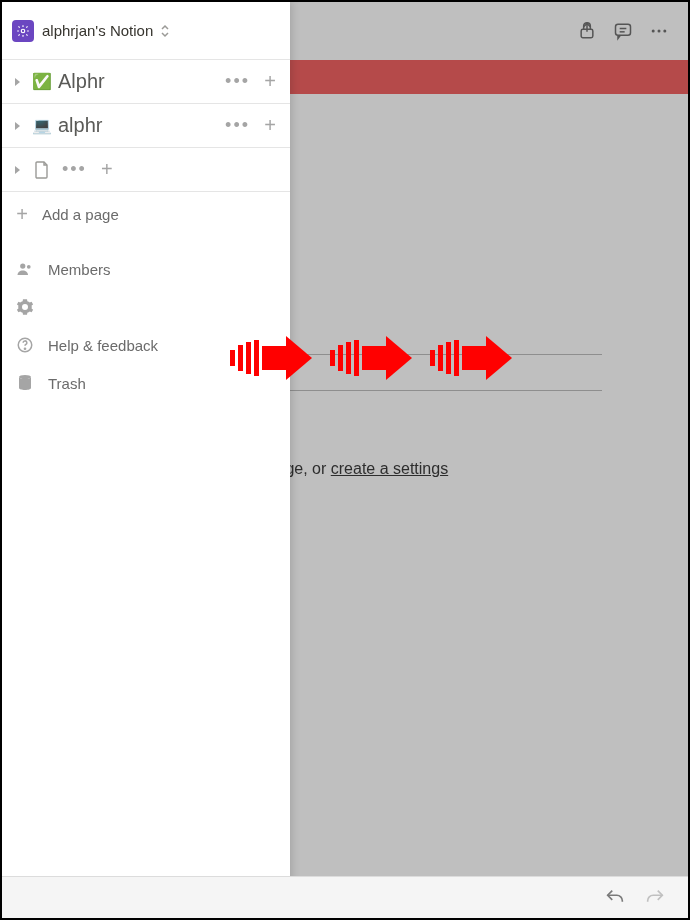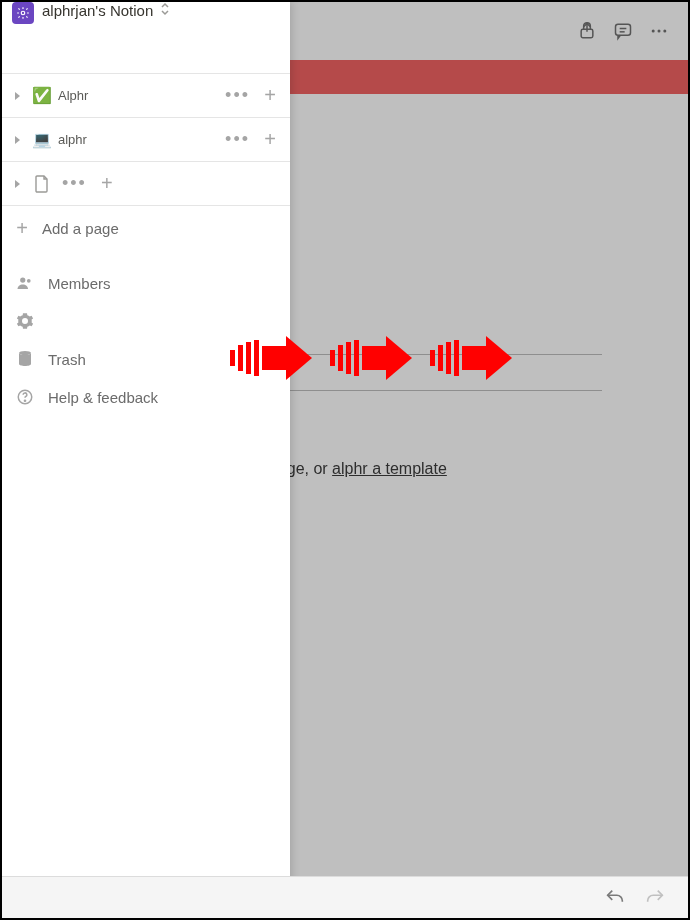--- a/index.html
+++ b/index.html
@@ -18,29 +18,29 @@
   
   .main{position:absolute;inset:0;background:var(--main-bg);}
   .topbar{position:absolute;top:0;left:0;right:0;height:58px;background:var(--main-bg);display:flex;align-items:center;justify-content:flex-end;gap:14px;padding-right:18px;}
   .topbar .ico{width:22px;height:22px;display:flex;align-items:center;justify-content:center;color:#555;}
   .banner{position:absolute;top:58px;left:0;right:0;height:34px;background:var(--banner);}
   .content-text{position:absolute;top:458px;left:0;right:0;text-align:center;color:#2d2d2d;font-family:Georgia,serif;font-size:16px;}
   .content-text a{color:#2d2d2d;text-decoration:underline;}
   .divider-line{position:absolute;left:288px;right:86px;height:1px;background:#8e8e8e;}
   
   .sidebar{position:absolute;top:0;left:0;width:288px;height:100%;background:var(--sidebar-bg);box-shadow:2px 0 8px rgba(0,0,0,0.15);display:flex;flex-direction:column;}
-  .ws-header{height:72px;display:flex;align-items:flex-start;padding:0 10px;border-bottom:1px solid var(--border);}
+  .ws-header{height:58px;display:flex;align-items:center;padding:0 10px;border-bottom:1px solid var(--border);}
   .ws-icon{width:22px;height:22px;border-radius:4px;background:#6b46c1;display:flex;align-items:center;justify-content:center;margin-right:8px;flex-shrink:0;}
   .ws-name{font-size:15px;color:var(--text);font-weight:500;}
   .ws-switch{margin-left:6px;color:var(--muted);display:flex;}
   .page-list{}
   .page-item{height:44px;display:flex;align-items:center;padding:0 10px;border-bottom:1px solid var(--border);gap:6px;}
   .page-item .caret{width:14px;color:var(--icon-muted);display:flex;align-items:center;}
   .page-item .picon{width:20px;height:20px;display:flex;align-items:center;justify-content:center;font-size:16px;}
-  .page-item .plabel{flex:1;font-size:13px;color:#5a5a57;}
+  .page-item .plabel{flex:1;font-size:20px;color:#5a5a57;}
   .page-item .dots{color:var(--icon-muted);font-size:18px;letter-spacing:2px;padding:0 4px;}
   .page-item .plus{color:var(--icon-muted);font-size:20px;font-weight:300;width:20px;text-align:center;}
   .add-page{height:44px;display:flex;align-items:center;padding:0 10px;gap:10px;color:#6b6b6b;font-size:15px;}
   .add-page .plus{color:var(--icon-muted);font-size:20px;width:20px;text-align:center;}
   .menu{padding:14px 0;}
   .menu-item{height:38px;display:flex;align-items:center;padding:0 14px;gap:14px;color:#6b6b6b;font-size:15px;}
   .menu-item .mico{width:18px;height:18px;display:flex;align-items:center;justify-content:center;color:var(--icon-muted);}
   
   .bottom-bar{position:absolute;bottom:0;left:0;right:0;height:42px;background:#f5f5f5;border-top:1px solid #dcdcdc;display:flex;align-items:center;justify-content:flex-end;gap:18px;padding-right:22px;}
   .bottom-bar .bico{color:#7a7a7a;}
@@ -86,21 +86,21 @@
             <circle cx="5" cy="12" r="1.8"></circle>
             <circle cx="12" cy="12" r="1.8"></circle>
             <circle cx="19" cy="12" r="1.8"></circle>
           </svg>
       </div>
     </div>
     <div class="banner"></div>
     <div class="divider-line" style="top:352px"></div>
     <div class="divider-line" style="top:388px"></div>
     <div class="content-text">
-      <span>pty page, or </span><a href="#">alphr a template</a>
+      <span>pty page, or </span><a href="#">create a settings</a>
     </div>
   </div>
 
   <div class="sidebar">
     <div class="ws-header">
       <div class="ws-icon">
         <svg width="14" height="14" viewBox="0 0 24 24" fill="none" stroke="#fff" stroke-width="2">
             <circle cx="12" cy="12" r="3"></circle>
             <path d="M12 2v3M12 19v3M4.2 4.2l2.1 2.1M17.7 17.7l2.1 2.1M2 12h3M19 12h3M4.2 19.8l2.1-2.1M17.7 6.3l2.1-2.1"></path>
           </svg>
@@ -173,36 +173,36 @@
       </div>
       <div class="menu-item">
         <span class="mico">
             <svg width="18" height="18" viewBox="0 0 24 24" fill="currentColor">
               <path d="M12 8a4 4 0 1 0 0 8 4 4 0 0 0 0-8zm9 4a9 9 0 0 1-.2 1.9l2 1.6-2 3.4-2.4-1a8.7 8.7 0 0 1-3.3 1.9l-.4 2.6H9.3l-.4-2.6a8.7 8.7 0 0 1-3.3-1.9l-2.4 1-2-3.4 2-1.6A9 9 0 0 1 3 12c0-.6.1-1.3.2-1.9l-2-1.6 2-3.4 2.4 1a8.7 8.7 0 0 1 3.3-1.9L9.3 1.6h5.4l.4 2.6a8.7 8.7 0 0 1 3.3 1.9l2.4-1 2 3.4-2 1.6c.1.6.2 1.3.2 1.9z"></path>
             </svg>
           </span>
       </div>
       <div class="menu-item">
         <span class="mico">
-            <svg width="16" height="18" viewBox="0 0 16 18" fill="currentColor">
-              <ellipse cx="8" cy="3" rx="6" ry="2"></ellipse>
-              <path d="M2 3v11c0 1.1 2.7 2 6 2s6-.9 6-2V3c0 1.1-2.7 2-6 2S2 4.1 2 3z"></path>
-            </svg>
-          </span>
-        <span>Trash</span>
-      </div>
-      <div class="menu-item">
-        <span class="mico">
             <svg width="18" height="18" viewBox="0 0 24 24" fill="none" stroke="currentColor" stroke-width="2">
               <circle cx="12" cy="12" r="9"></circle>
               <path d="M9.5 9a2.5 2.5 0 1 1 3.5 2.3c-.8.4-1 1-1 1.7"></path>
               <circle cx="12" cy="17" r="0.8" fill="currentColor"></circle>
             </svg>
           </span>
         <span>Help &amp; feedback</span>
+      </div>
+      <div class="menu-item">
+        <span class="mico">
+            <svg width="16" height="18" viewBox="0 0 16 18" fill="currentColor">
+              <ellipse cx="8" cy="3" rx="6" ry="2"></ellipse>
+              <path d="M2 3v11c0 1.1 2.7 2 6 2s6-.9 6-2V3c0 1.1-2.7 2-6 2S2 4.1 2 3z"></path>
+            </svg>
+          </span>
+        <span>Trash</span>
       </div>
     </div>
   </div>
 
   <div class="arrows">
     <div class="arrow">
       <div class="bars">
           <span class="b1"></span>
           <span class="b2"></span>
           <span class="b3"></span>

